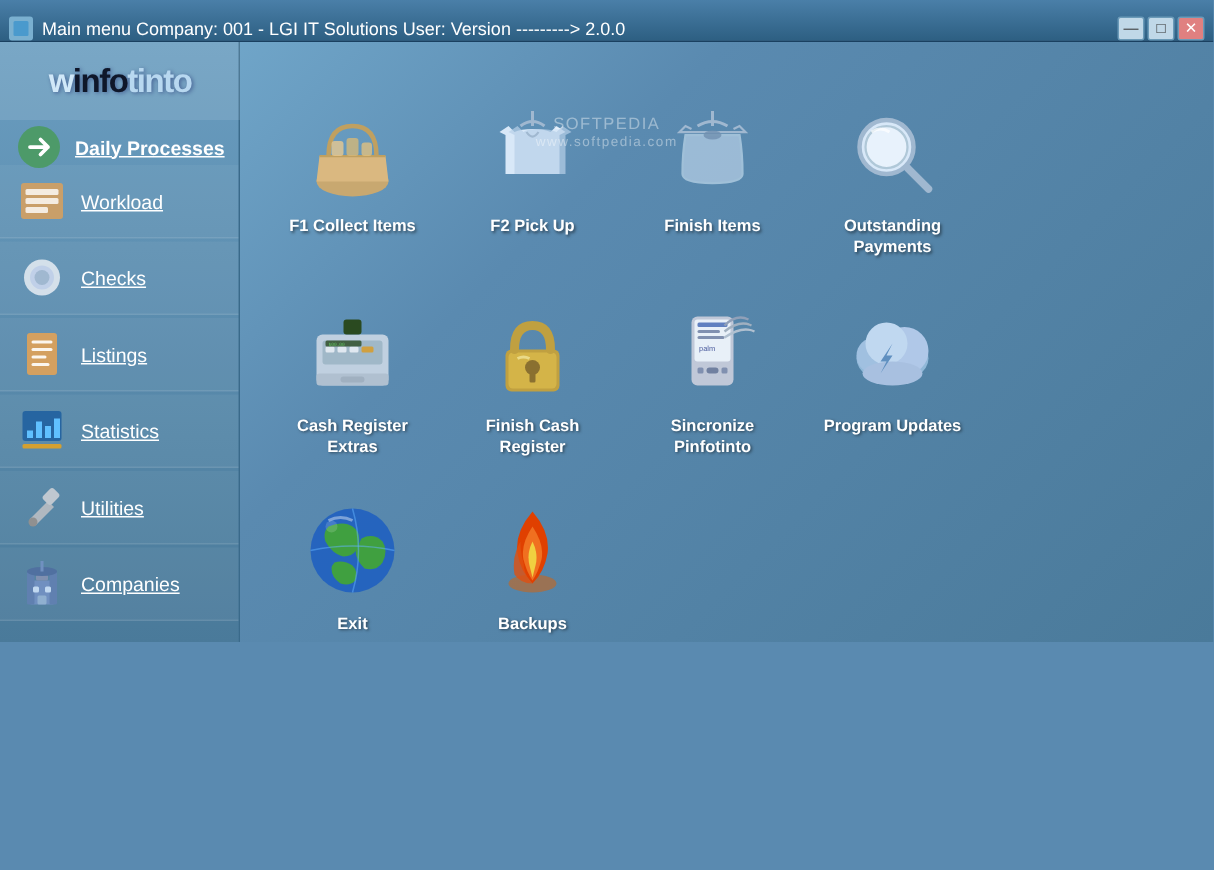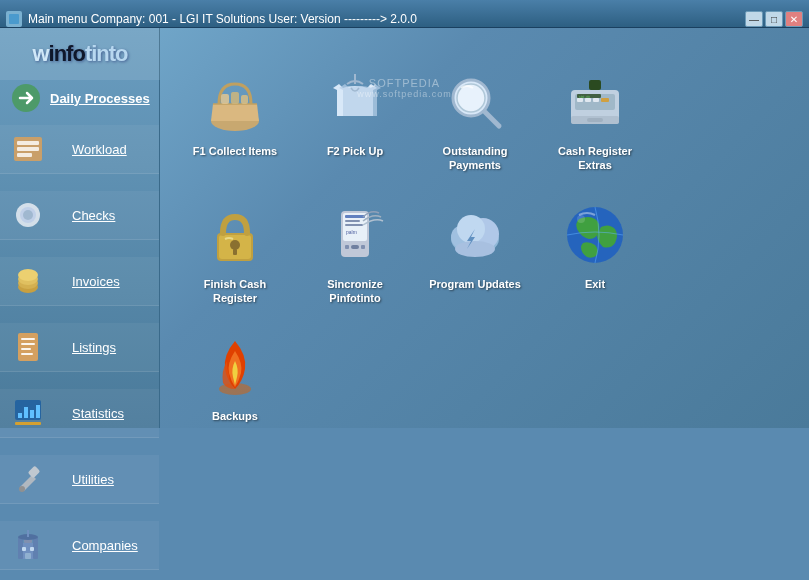--- a/index.html
+++ b/index.html
@@ -125,26 +125,26 @@
     .sidebar-header-text {
       color: white;
       font-size: 13px;
       font-weight: bold;
       text-decoration: underline;
     }
 
     .sidebar-item {
       display: flex;
       align-items: center;
-      gap: 28px;
+      gap: 10px;
       padding: 8px 12px;
       cursor: pointer;
       border-bottom: 1px solid rgba(255,255,255,0.1);
       background: rgba(255,255,255,0.05);
-      margin: 17px 0;
+      margin: 2px 0;
     }
     .sidebar-item-icon {
       width: 32px;
       height: 32px;
       flex-shrink: 0;
     }
     .sidebar-item-label {
       color: white;
       font-size: 13px;
       text-decoration: underline;
@@ -256,29 +256,20 @@
 
     <div class="sidebar-item">
       <svg class="sidebar-item-icon" width="32" height="32" viewBox="0 0 32 32">
         <circle cx="16" cy="16" r="12" fill="#e0e8f0" opacity="0.9"></circle>
         <circle cx="16" cy="16" r="8" fill="#c0d0e8"></circle>
         <circle cx="16" cy="16" r="5" fill="#a0b8d0"></circle>
       </svg>
       <span class="sidebar-item-label">Checks</span>
     </div>
 
-    <div class="sidebar-item">
-      <svg class="sidebar-item-icon" width="32" height="32" viewBox="0 0 32 32">
-        <ellipse cx="16" cy="22" rx="10" ry="6" fill="#c8a040"></ellipse>
-        <ellipse cx="16" cy="18" rx="10" ry="6" fill="#d4b050"></ellipse>
-        <ellipse cx="16" cy="14" rx="10" ry="6" fill="#e0c060"></ellipse>
-        <ellipse cx="16" cy="10" rx="10" ry="6" fill="#ecd070"></ellipse>
-      </svg>
-      <span class="sidebar-item-label">Invoices</span>
-    </div>
 
     <div class="sidebar-item">
       <svg class="sidebar-item-icon" width="32" height="32" viewBox="0 0 32 32">
         <rect x="6" y="2" width="20" height="28" rx="2" fill="#d4a060"></rect>
         <rect x="9" y="7" width="14" height="2" rx="1" fill="white" opacity="0.9"></rect>
         <rect x="9" y="12" width="14" height="2" rx="1" fill="white" opacity="0.9"></rect>
         <rect x="9" y="17" width="10" height="2" rx="1" fill="white" opacity="0.9"></rect>
         <rect x="9" y="22" width="12" height="2" rx="1" fill="white" opacity="0.9"></rect>
       </svg>
       <span class="sidebar-item-label">Listings</span>
@@ -355,20 +346,35 @@
 
             <path d="M30 22 L26 18 L20 22 L24 24 L24 50 L58 50 L58 24 L62 22 L56 18 L52 22 Q48 20 40 20 Q32 20 30 22Z" fill="#b8d0e8" opacity="0.7"></path>
 
             <path d="M32 22 Q36 28 40 22" stroke="#a0b8d0" stroke-width="1.5" fill="none"></path>
           </svg>
         </div>
         <span class="icon-label">F2 Pick Up</span>
       </div>
 
 
+      <div class="icon-item">
+        <div class="icon-img">
+          <svg width="72" height="72" viewBox="0 0 72 72">
+
+            <line x1="36" y1="8" x2="36" y2="18" stroke="#a0b8d0" stroke-width="2"></line>
+            <path d="M26 18 Q36 12 46 18" stroke="#a0b8d0" stroke-width="2" fill="none"></path>
+            <path d="M22 20 L18 18 L14 22 L36 22 L58 22 L54 18 L50 20" stroke="#a0b8d0" stroke-width="1.5" fill="none"></path>
+
+            <path d="M18 24 Q16 36 16 50 Q16 56 36 56 Q56 56 56 50 Q56 36 54 24 Z" fill="rgba(200,220,240,0.6)" stroke="#a0c0d8" stroke-width="1.5"></path>
+
+            <ellipse cx="36" cy="24" rx="6" ry="3" fill="#7090b0" opacity="0.8"></ellipse>
+          </svg>
+        </div>
+        <span class="icon-label">Finish Items</span>
+      </div>
 
       <div class="icon-item">
         <div class="icon-img">
           <svg width="72" height="72" viewBox="0 0 72 72">
 
             <circle cx="32" cy="32" r="18" fill="#d8e8f8" stroke="#a0b8d0" stroke-width="3"></circle>
             <circle cx="32" cy="32" r="14" fill="#e8f2fc" stroke="#b0c8d8" stroke-width="1.5"></circle>
 
             <path d="M22 22 Q28 18 34 22" stroke="white" stroke-width="2" fill="none" opacity="0.7"></path>
 

